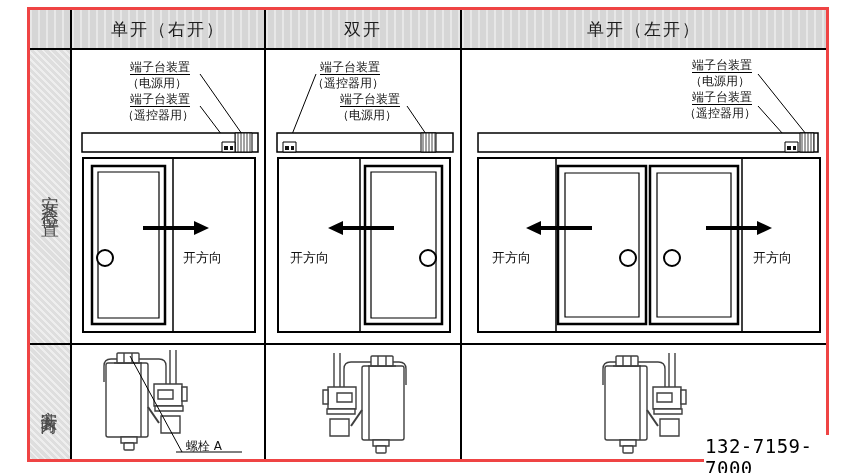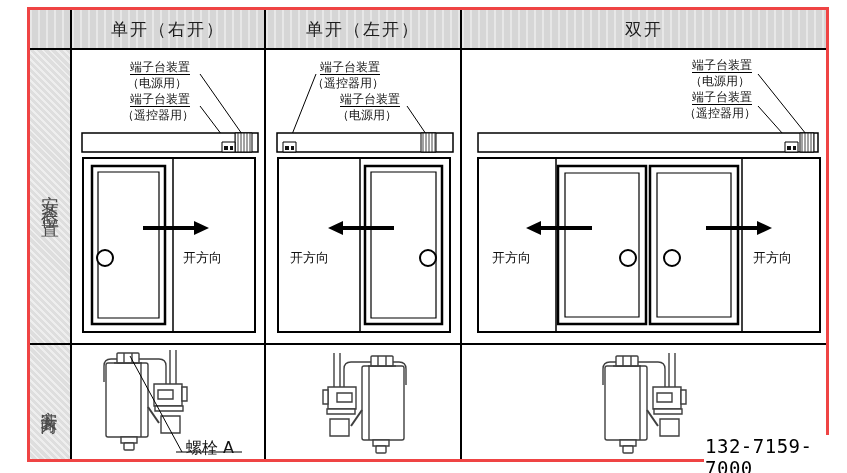--- a/index.html
+++ b/index.html
@@ -22,40 +22,40 @@
   .rowlab span{writing-mode:vertical-rl;text-orientation:upright;
        font-size:18px;color:#4a4a4a;letter-spacing:8px;}
   .rowlab.short span{font-size:17px;letter-spacing:2px;}
 
   svg.art{position:absolute;left:0;top:0;}
   svg.art *{vector-effect:non-scaling-stroke;}
 
   .lbl{position:absolute;font-size:12px;line-height:14px;color:#111;white-space:nowrap;}
   .lbl.u{border-bottom:1px solid #000;padding-bottom:0px;}
   .dirlbl{position:absolute;font-size:13px;color:#111;white-space:nowrap;}
-  .boltlbl{position:absolute;font-size:16px;color:#111;white-space:nowrap;}
+  .boltlbl{position:absolute;font-size:12px;color:#111;white-space:nowrap;}
 
   .phone{position:absolute;left:704px;top:435px;font-family:"DejaVu Sans Mono","Liberation Mono",monospace;
          font-size:19px;color:#000;letter-spacing:0.5px;background:#fff;padding:0 1px;z-index:5;}
 </style>
 </head>
 <body>
 
 <div class="stage">
   <div class="table">
 
     <div class="cell hdr"></div>
     <div class="cell hdr">
       <span>单开（右开）</span>
     </div>
     <div class="cell hdr">
+      <span>双开</span>
+    </div>
+    <div class="cell hdr">
       <span>单开（左开）</span>
-    </div>
-    <div class="cell hdr">
-      <span>双开</span>
     </div>
 
     <div class="cell rowlab">
       <span>安装位置</span>
     </div>
 
     <div class="cell">
       <svg class="art" width="192" height="293">
         <defs>
           <pattern id="hatch-a" width="3" height="4" patternUnits="userSpaceOnUse">

